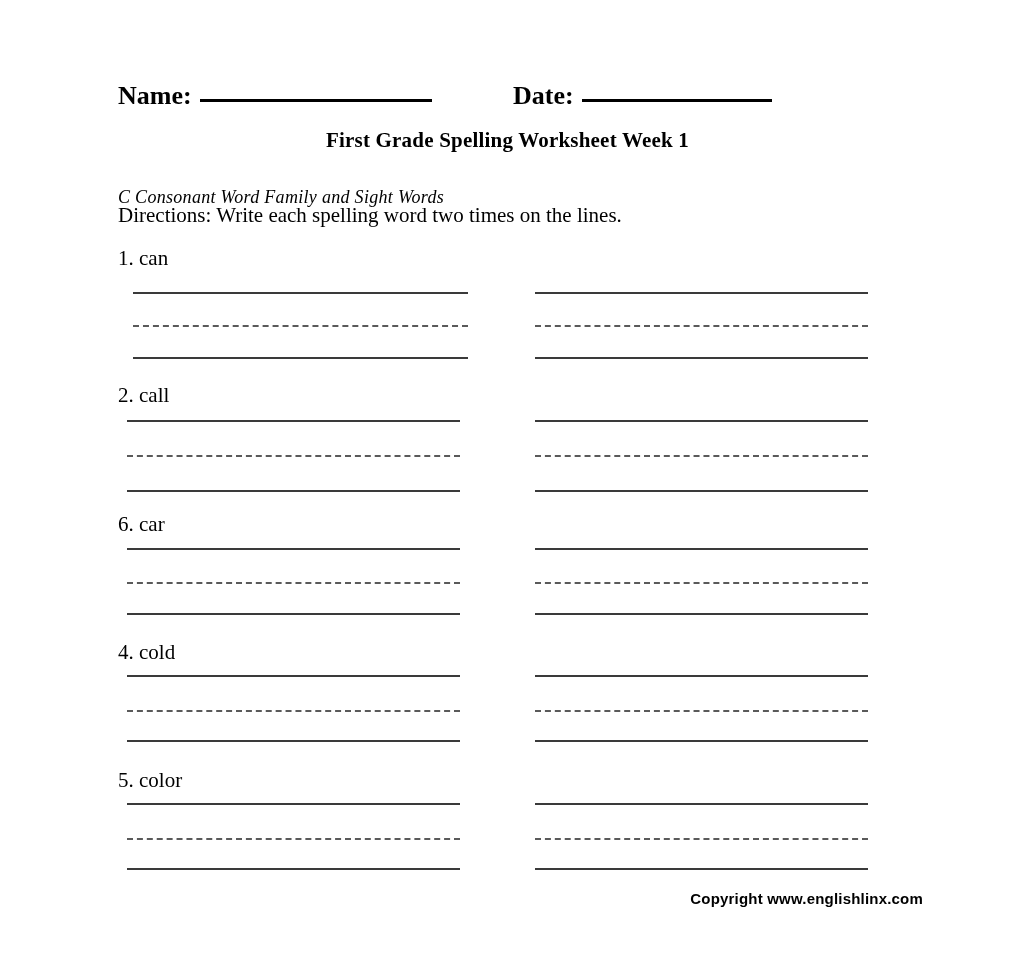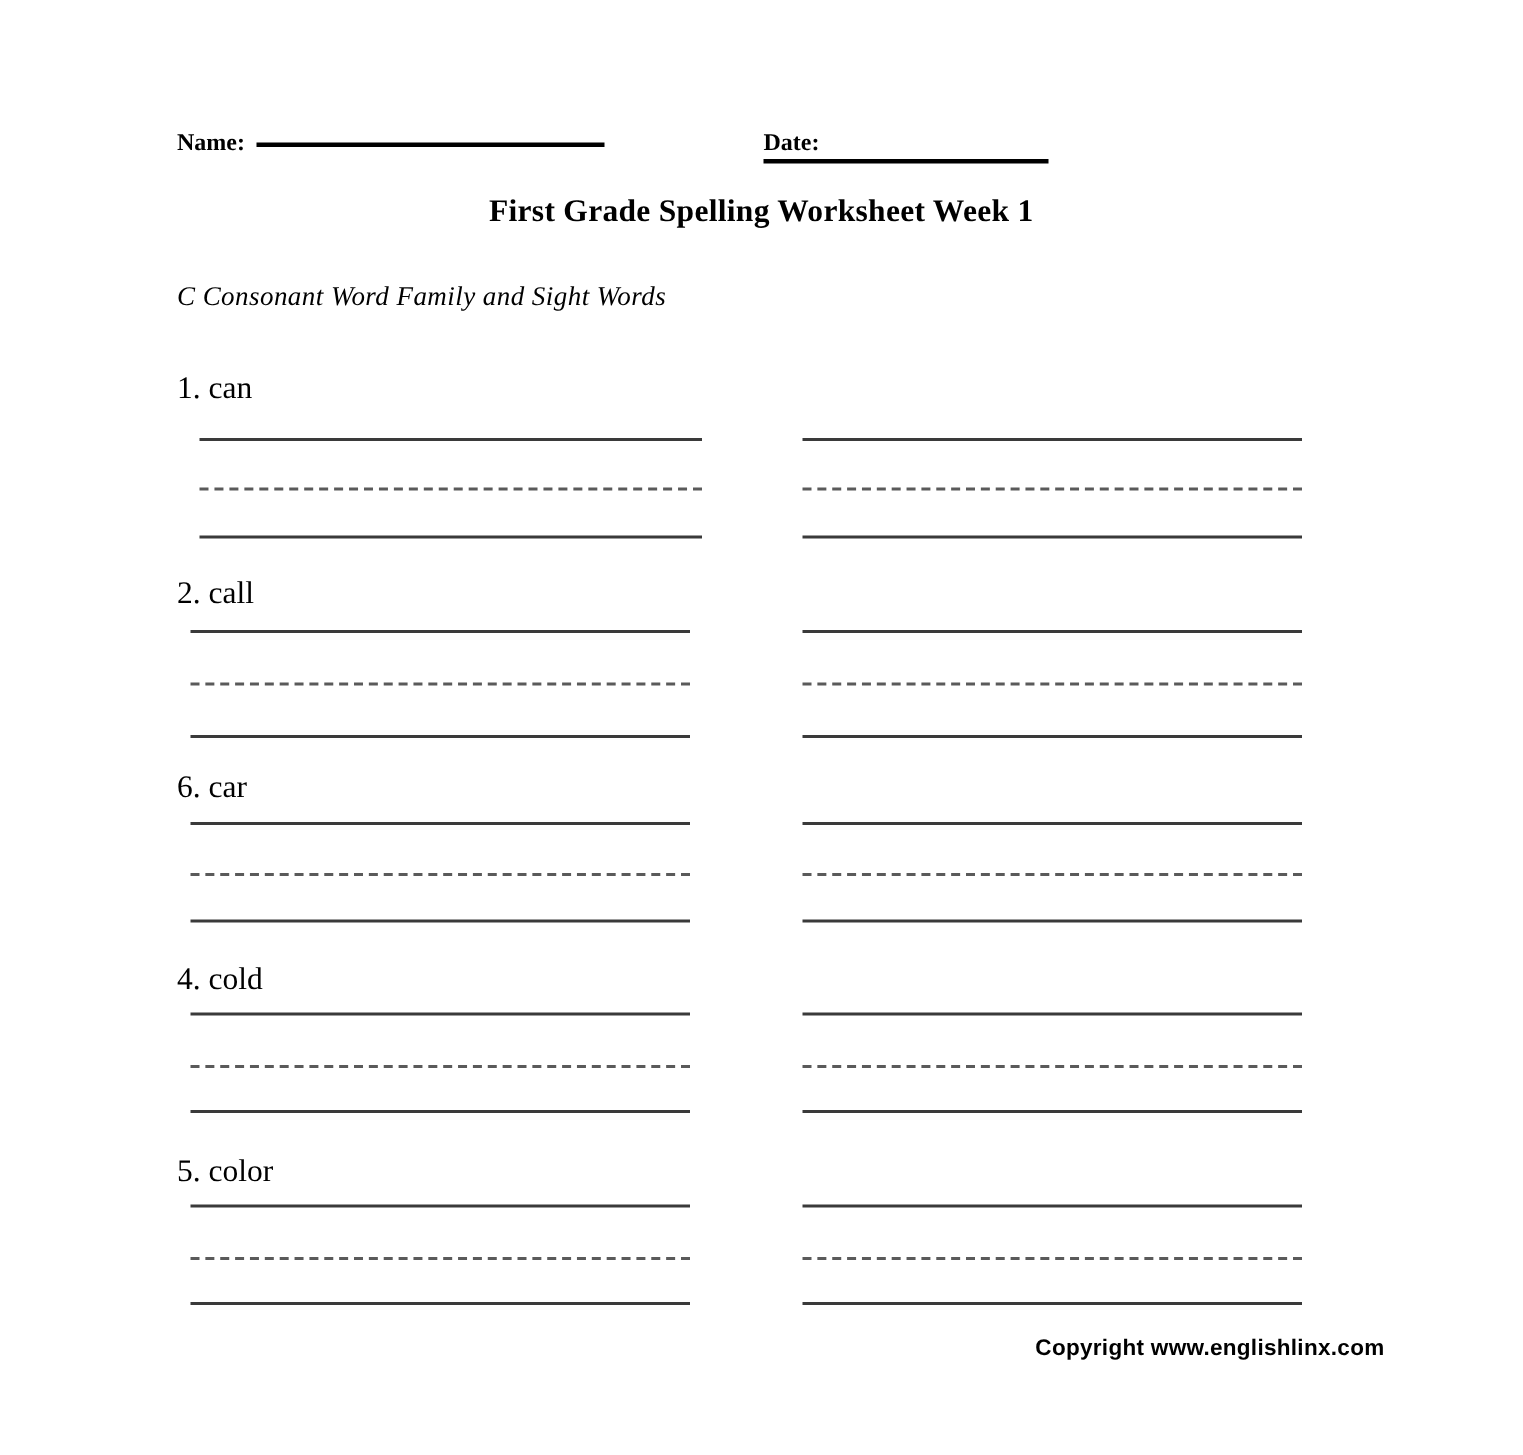--- a/index.html
+++ b/index.html
@@ -30,25 +30,25 @@
     width: 780px;
     height: 30px;
   }
   .field {
     position: absolute;
     display: flex;
     align-items: baseline;
     white-space: nowrap;
   }
   .field-name { left: 0px; top: 0px; }
-  .field-date { left: 383px; top: 0px; flex-direction: column; }
+  .field-date { left: 395px; top: 0px; }
 
   .field-label {
     font-weight: bold;
-    font-size: 16px;
+    font-size: 26px;
     letter-spacing: 0px;
     line-height: 24px;
   }
   .field-rule {
     display: inline-block;
     border-bottom: 3px solid #000000;
     margin-left: 8px;
     position: relative;
     top: -2px;
   }
@@ -143,20 +143,21 @@
     <div class="field field-date">
       <span class="field-label">Date:</span>
       <span class="field-rule rule-date"></span>
     </div>
   </div>
 
   <div class="worksheet-title">First Grade Spelling Worksheet Week 1</div>
 
   <div class="worksheet-subtitle">C Consonant Word Family and Sight Words</div>
 
+  <div class="directions">Directions: Write each spelling word two times on the lines.</div>
 
   <div class="item">
     <div class="item-word" style="top:246px;">1. can</div>
     <div class="lines-group" style="left:133px; width:335px; top:292px;">
       <div class="hw-line hw-solid" style="top:0px;"></div>
       <div class="hw-line hw-dashed" style="top:33px;"></div>
       <div class="hw-line hw-solid" style="top:65px;"></div>
     </div>
     <div class="lines-group" style="left:535px; width:333px; top:292px;">
       <div class="hw-line hw-solid" style="top:0px;"></div>

